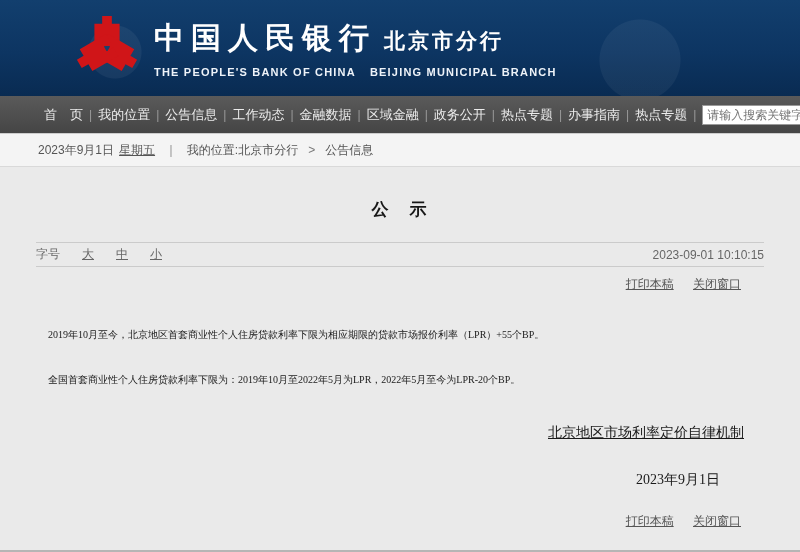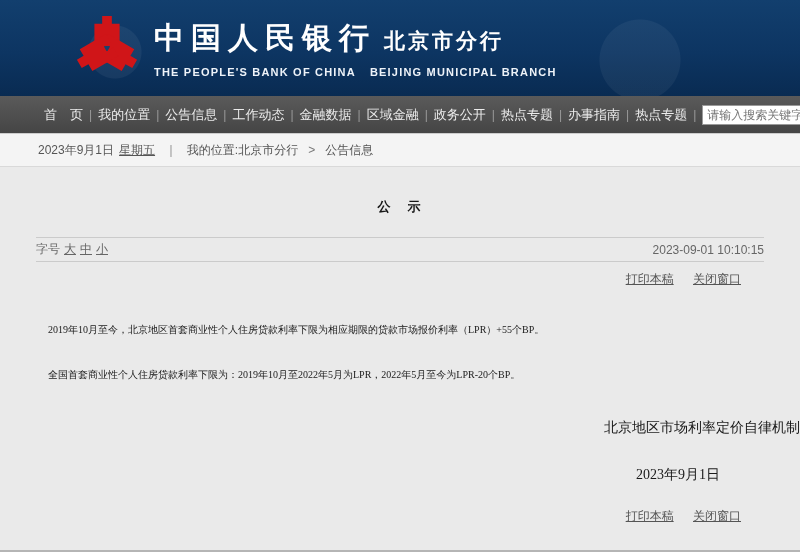--- a/index.html
+++ b/index.html
@@ -45,38 +45,38 @@
   .crumb-link{ color:#555; text-decoration:none; cursor:pointer; }
   .bar-sep{ margin:0 10px; color:#777; }
   .crumb-sep{ margin:0 10px; color:#777; }
 
   
   .content{
     height:385px; background:#eaeaea; border-bottom:2px solid #b5b5b5; overflow:hidden;
     font-family:"Liberation Serif","DejaVu Serif",serif;
   }
   .article-title{
-    text-align:center; padding-top:31px; font-size:13px; font-weight:bold; color:#171717; letter-spacing:2px;
+    text-align:center; padding-top:31px; font-size:17px; font-weight:bold; color:#171717; letter-spacing:2px;
   }
   .meta-row{
     margin:21px 36px 0; border-top:1px solid #cbcbcb; border-bottom:1px solid #cbcbcb;
     height:25px; display:flex; align-items:center; font-size:12px; color:#666;
     font-family:"Liberation Sans",sans-serif;
   }
-  .meta-left{ flex:1; display:flex; align-items:center; gap:4px; }
+  .meta-left{ flex:1; display:flex; align-items:center; gap:22px; }
   .meta-left a{ color:#666; text-decoration:underline; cursor:pointer; }
   .meta-center{ flex:0 0 auto; }
   .meta-right{ flex:1; text-align:right; }
   .actions{ text-align:right; padding-right:59px; font-size:12px; font-family:"Liberation Sans",sans-serif; }
   .actions-top{ margin-top:9px; }
   .actions a{ color:#555; text-decoration:underline; cursor:pointer; margin-left:16px; }
   .para{ font-size:10px; color:#1a1a1a; line-height:18px; padding:0 42px 0 28px; text-indent:2em; }
   .para-first{ margin-top:33px; }
   .para-next{ margin-top:27px; }
-  .signature{ margin-top:35px; text-align:right; font-size:14px; color:#1a1a1a; }
+  .signature{ margin-top:35px; text-align:right; padding-right:56px; font-size:14px; color:#1a1a1a;text-decoration:underline; }
   .sign-date{ margin-top:29px; text-align:right; padding-right:80px; font-size:14px; color:#1a1a1a; }
   .actions-bottom{ margin-top:24px; }
 </style>
 </head>
 <body>
 
 <header class="site-header">
   <div class="logo-wrap">
     <svg width="62" height="64" viewBox="0 0 64 66" aria-hidden="true">
       <g transform="translate(32,35)" fill="#d01518">

